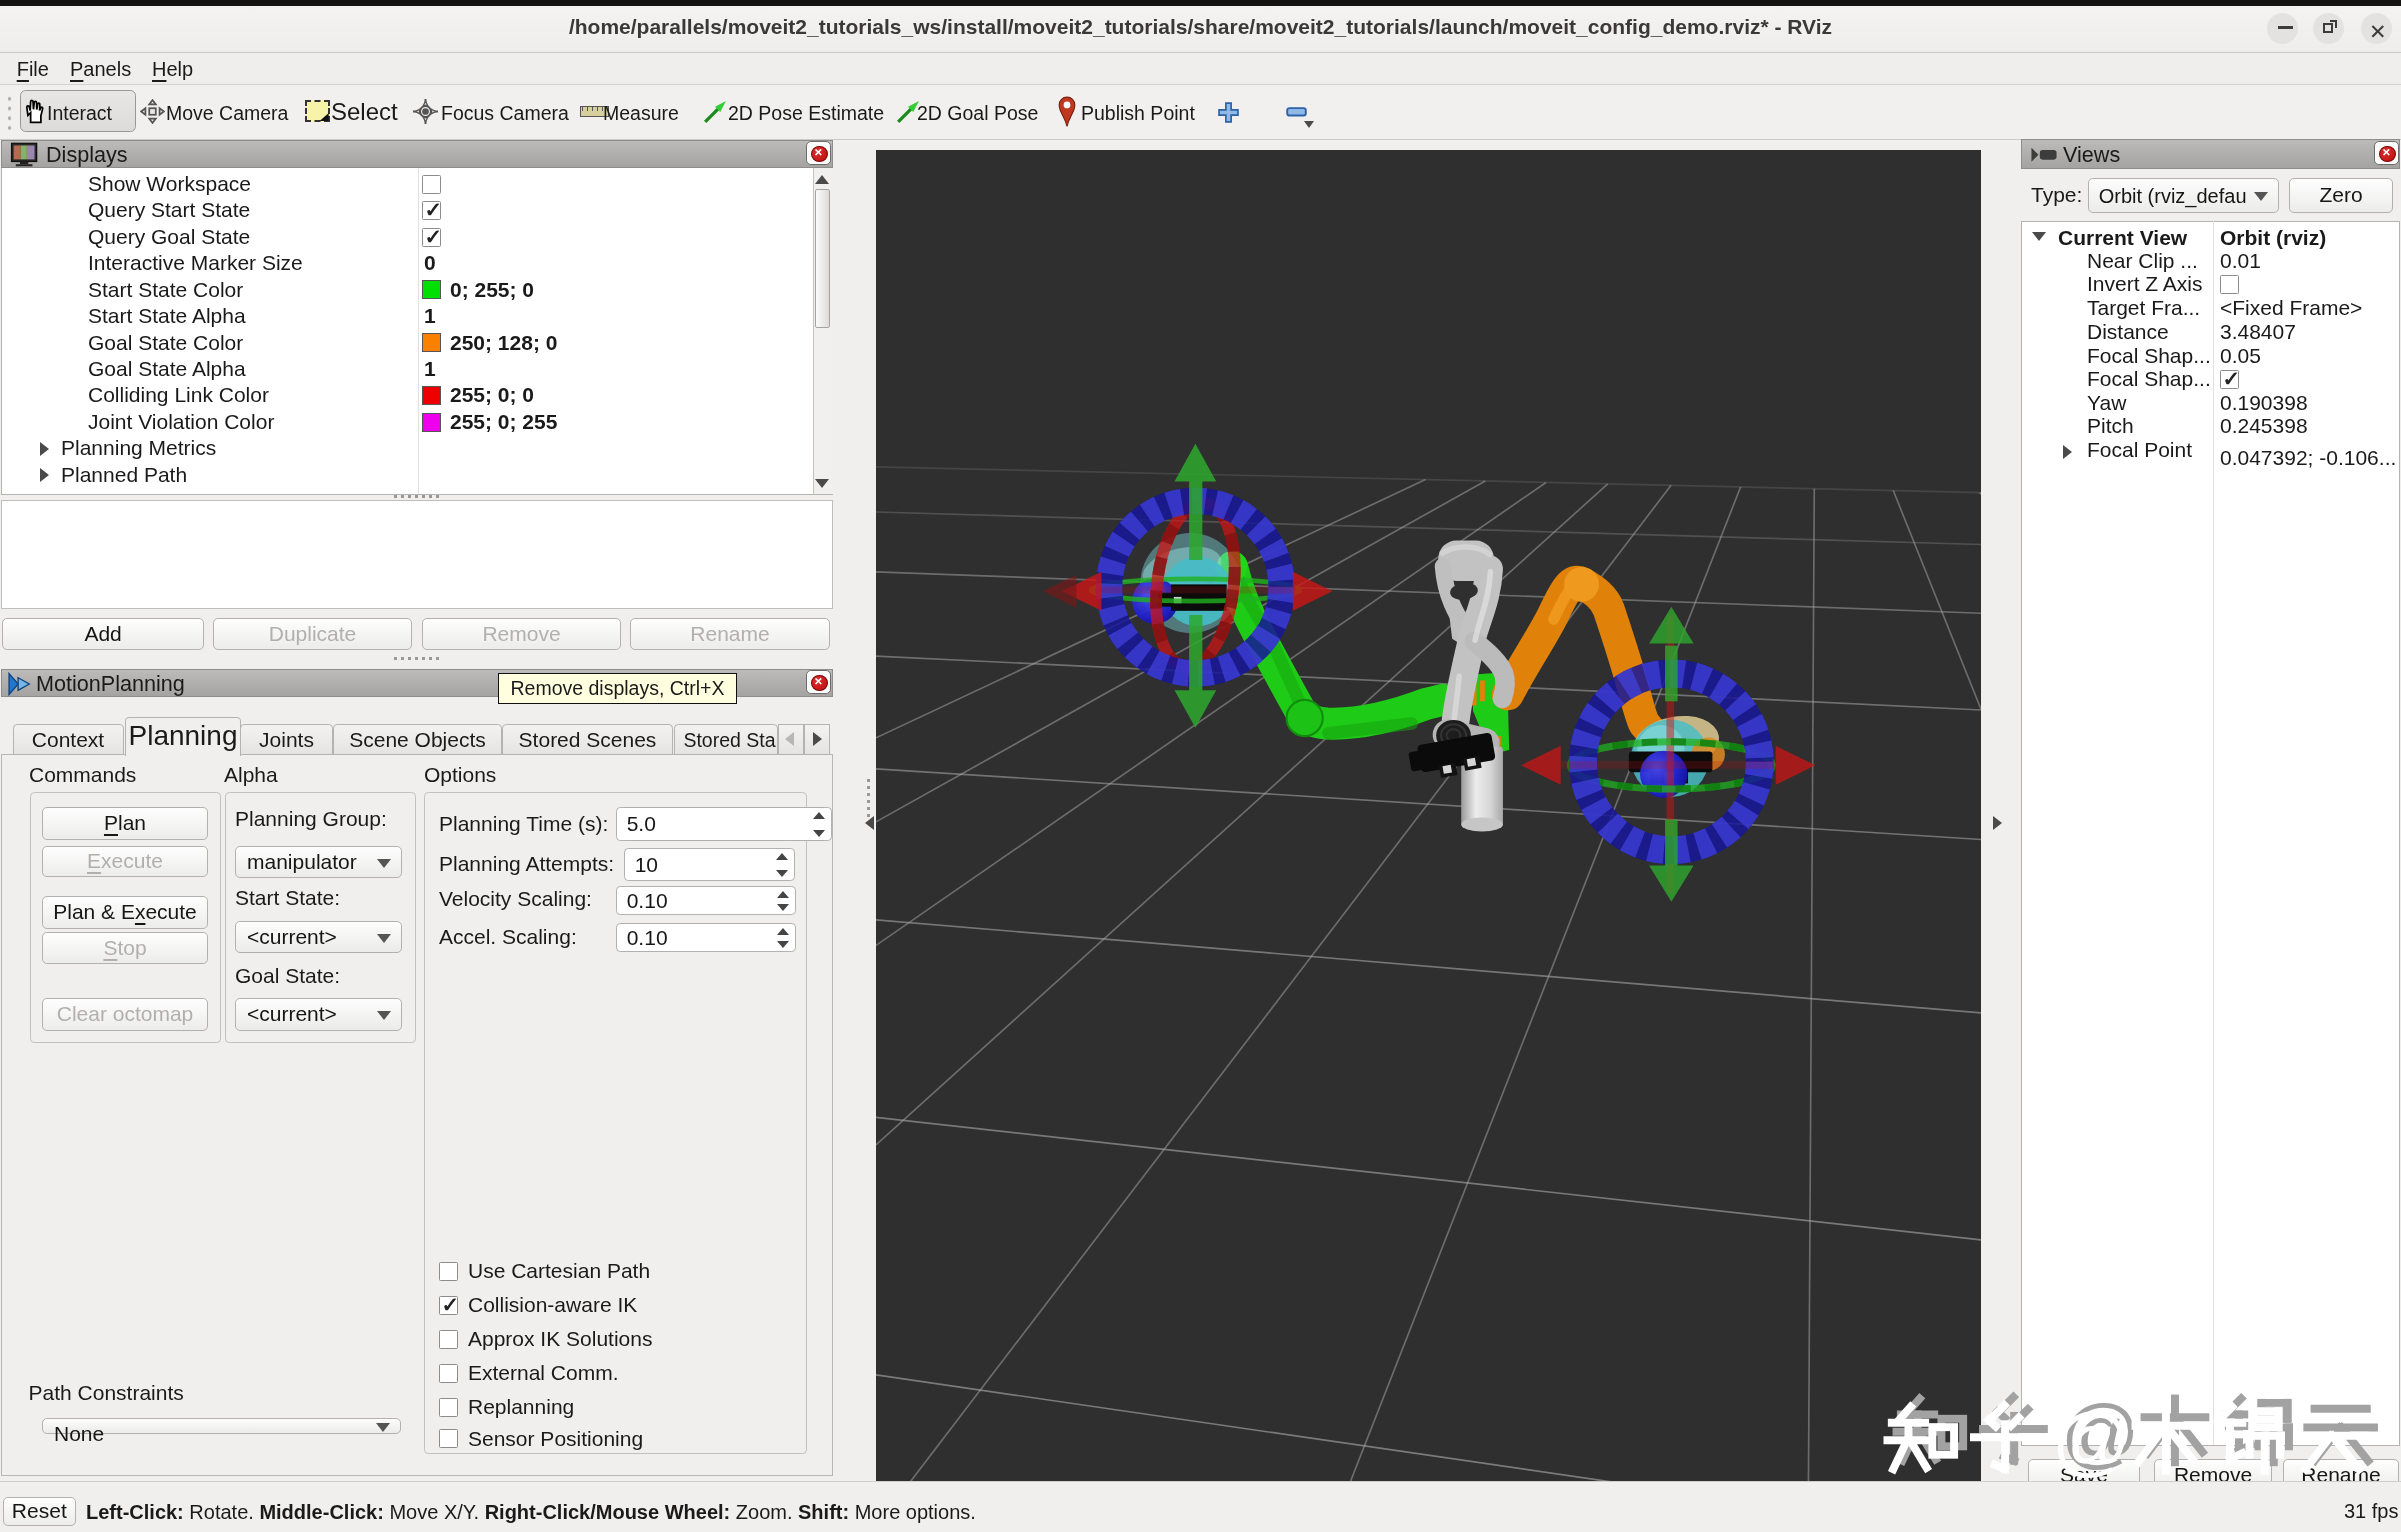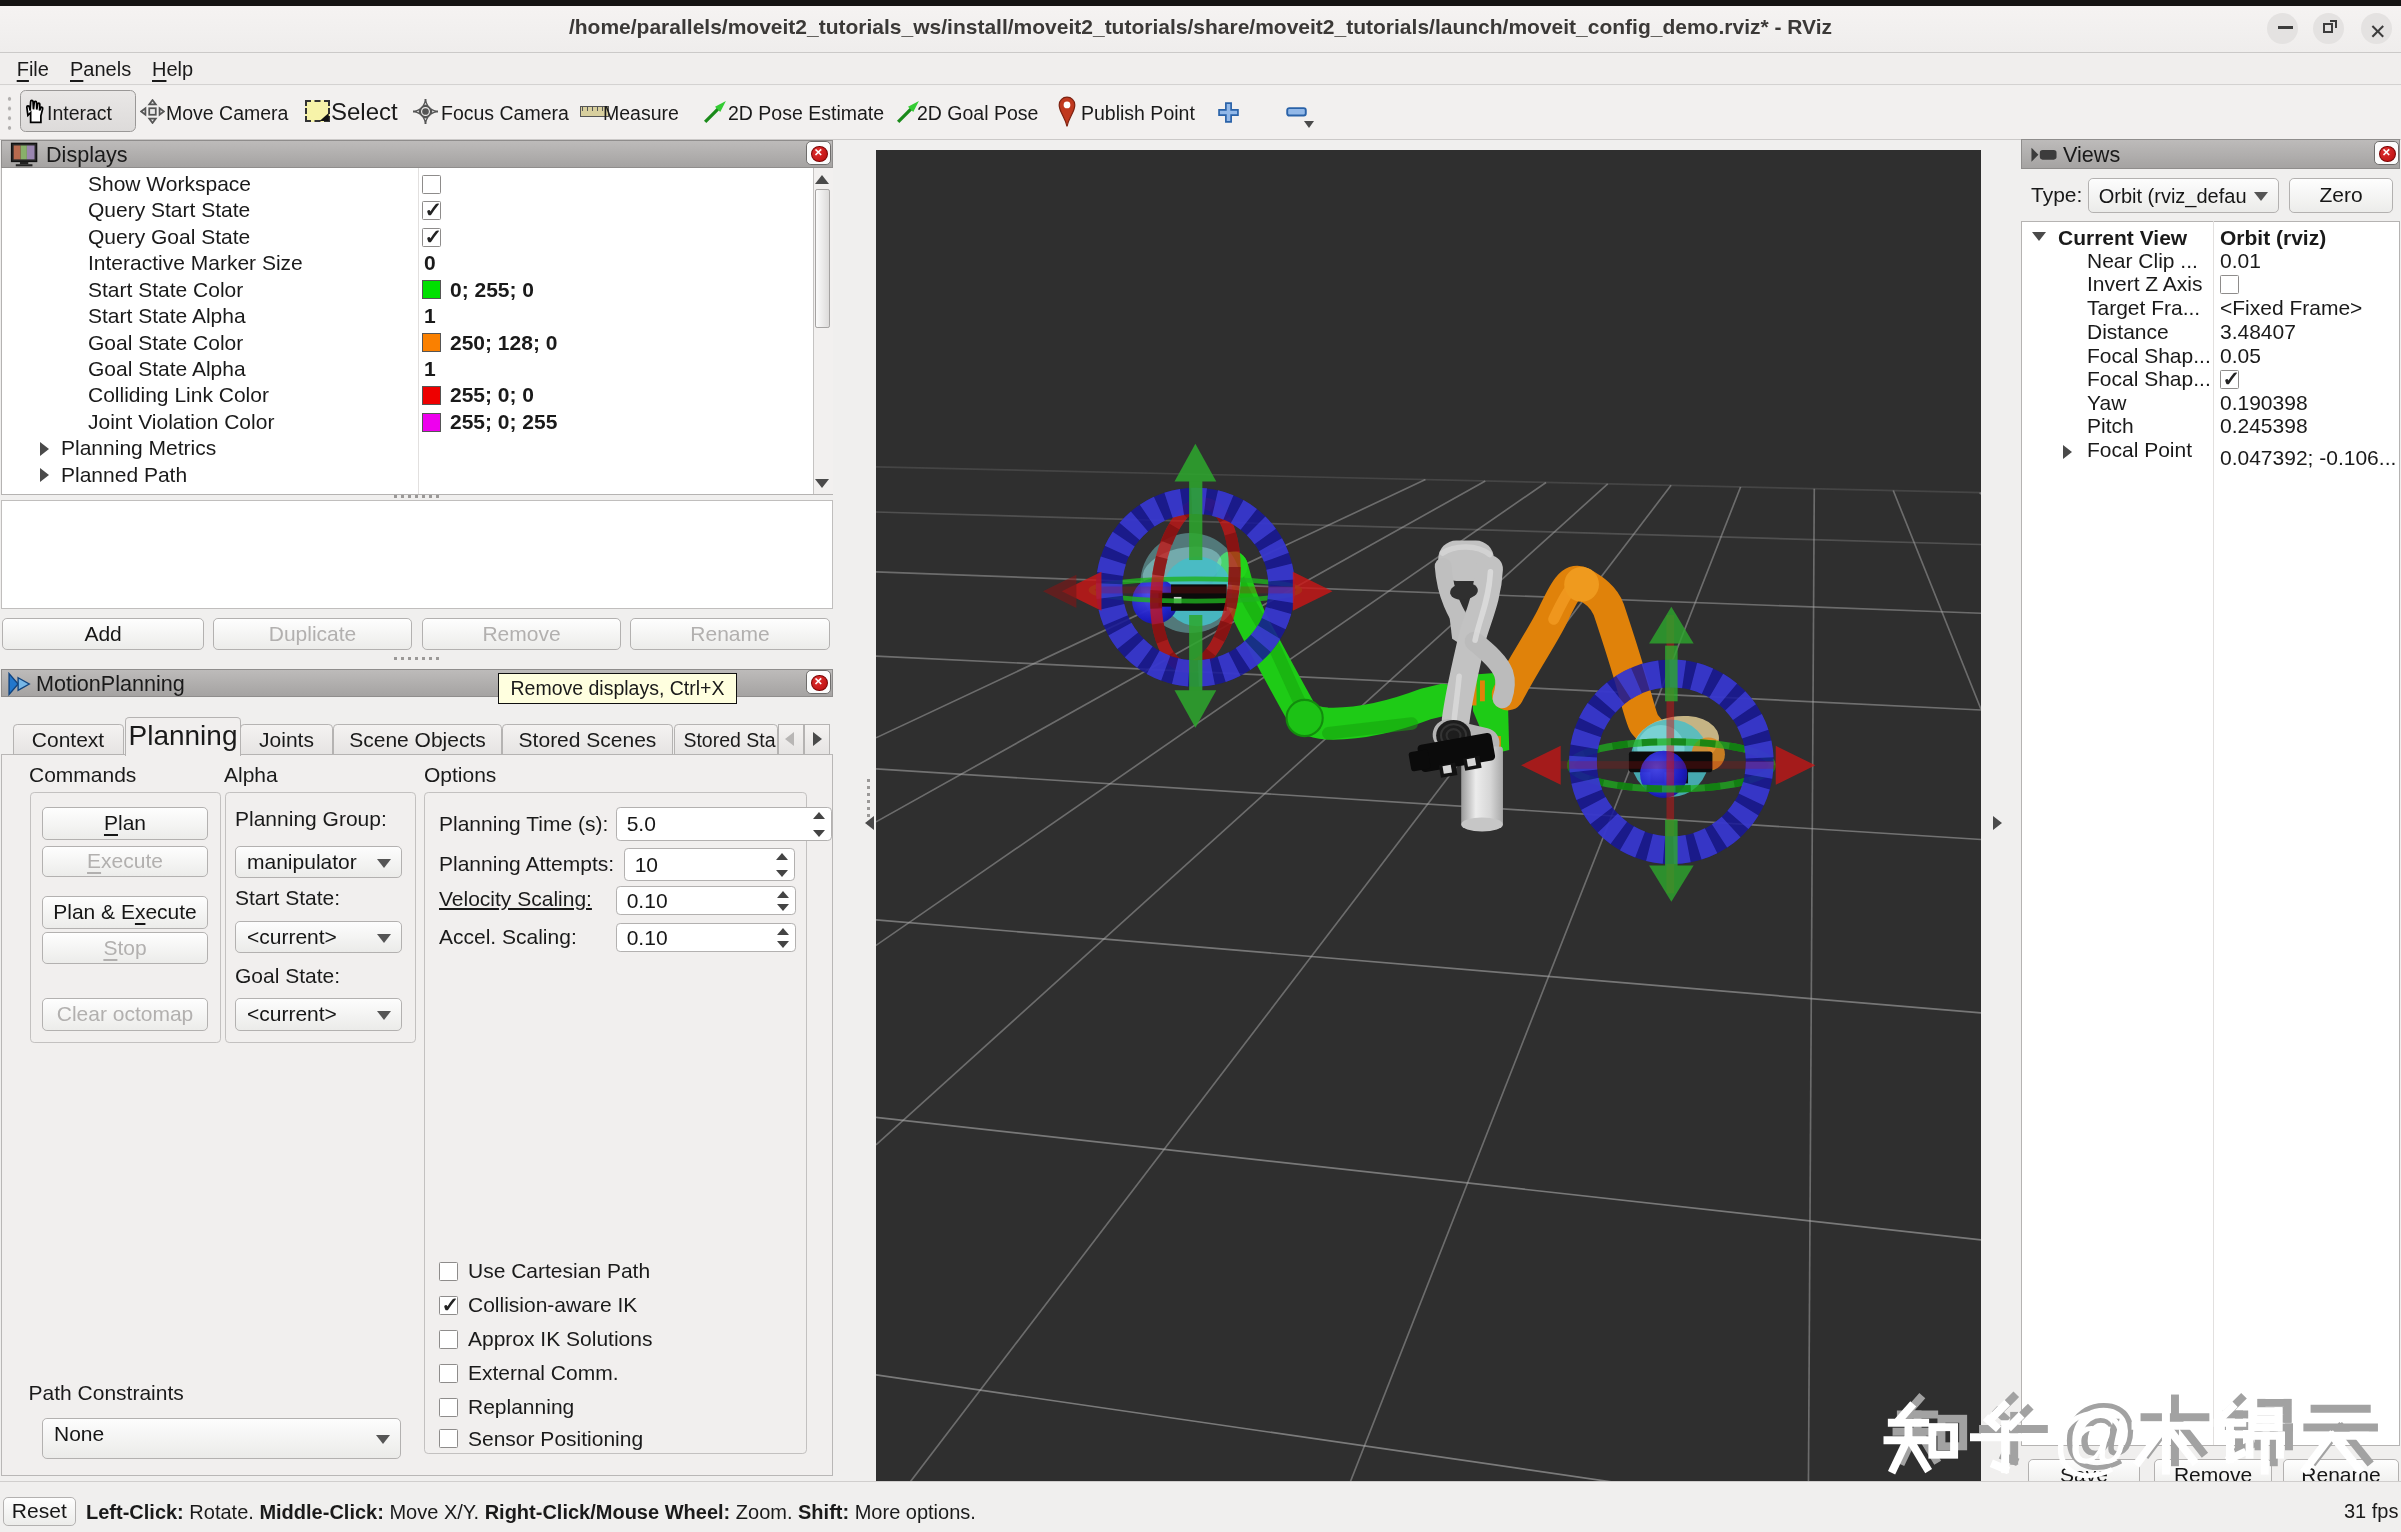--- a/index.html
+++ b/index.html
@@ -216,21 +216,21 @@
     <span style="position:absolute;left:9.7px;top:4.2px;">5.0</span>
     <span class="up"></span>
     <span class="dn"></span>
   </div>
 <div class="row" style="left:439px;top:852px;">Planning Attempts:</div>
 <div class="spin" style="left:624px;top:848px;width:171px;height:33px;">
     <span style="position:absolute;left:9.7px;top:3.5px;">10</span>
     <span class="up"></span>
     <span class="dn"></span>
   </div>
-<div class="row" style="left:439px;top:887px;text-decoration:underline;">Velocity Scaling:</div>
+<div class="row" style="left:439px;top:887px;">Velocity Scaling:</div>
 <div class="spin" style="left:616px;top:886px;width:180px;height:29px;">
     <span style="position:absolute;left:9.7px;top:2.1px;">0.10</span>
     <span class="up"></span>
     <span class="dn"></span>
   </div>
 <div class="row" style="left:439px;top:925px;">Accel. Scaling:</div>
 <div class="spin" style="left:616px;top:923px;width:180px;height:29px;">
     <span style="position:absolute;left:9.7px;top:2.1px;">0.10</span>
     <span class="up"></span>
     <span class="dn"></span>
@@ -241,21 +241,21 @@
 <div class="row" style="left:468px;top:1293px;">Collision-aware IK</div>
 <div class="cb" style="left:439px;top:1330px;"></div>
 <div class="row" style="left:468px;top:1327px;">Approx IK Solutions</div>
 <div class="cb" style="left:439px;top:1364px;"></div>
 <div class="row" style="left:468px;top:1361px;">External Comm.</div>
 <div class="cb" style="left:439px;top:1398px;"></div>
 <div class="row" style="left:468px;top:1395px;">Replanning</div>
 <div class="cb" style="left:439px;top:1429px;"></div>
 <div class="row" style="left:468px;top:1427px;">Sensor Positioning</div>
 <div class="row" style="left:28.5px;top:1381px;">Path Constraints</div>
-<div class="combo" style="left:42px;top:1418px;width:359px;height:41px;">
+<div class="combo" style="left:42px;top:1418px;width:359px;height:16px;">
     <span style="position:absolute;left:11px;top:2.8px;">None</span>
     <span class="arr"></span>
   </div>
 
 <div class="abs" style="left:498px;top:673px;width:239px;height:31px;background:#ffffdf;border:1.4px solid #101010;font-size:19.5px;line-height:28.5px;text-align:center;z-index:30;white-space:nowrap;">Remove displays, Ctrl+X</div>
 
 <div class="abs" style="left:876px;top:150px;width:1105px;height:1335px;background:#2f2f2f;">
 <svg width="1105" height="1335" viewBox="0 0 1588 1918" id="scene">
 
 <line x1="0" y1="455.0" x2="1588" y2="492.0" stroke="#aaa" stroke-opacity="0.18" stroke-width="2.4"></line>

